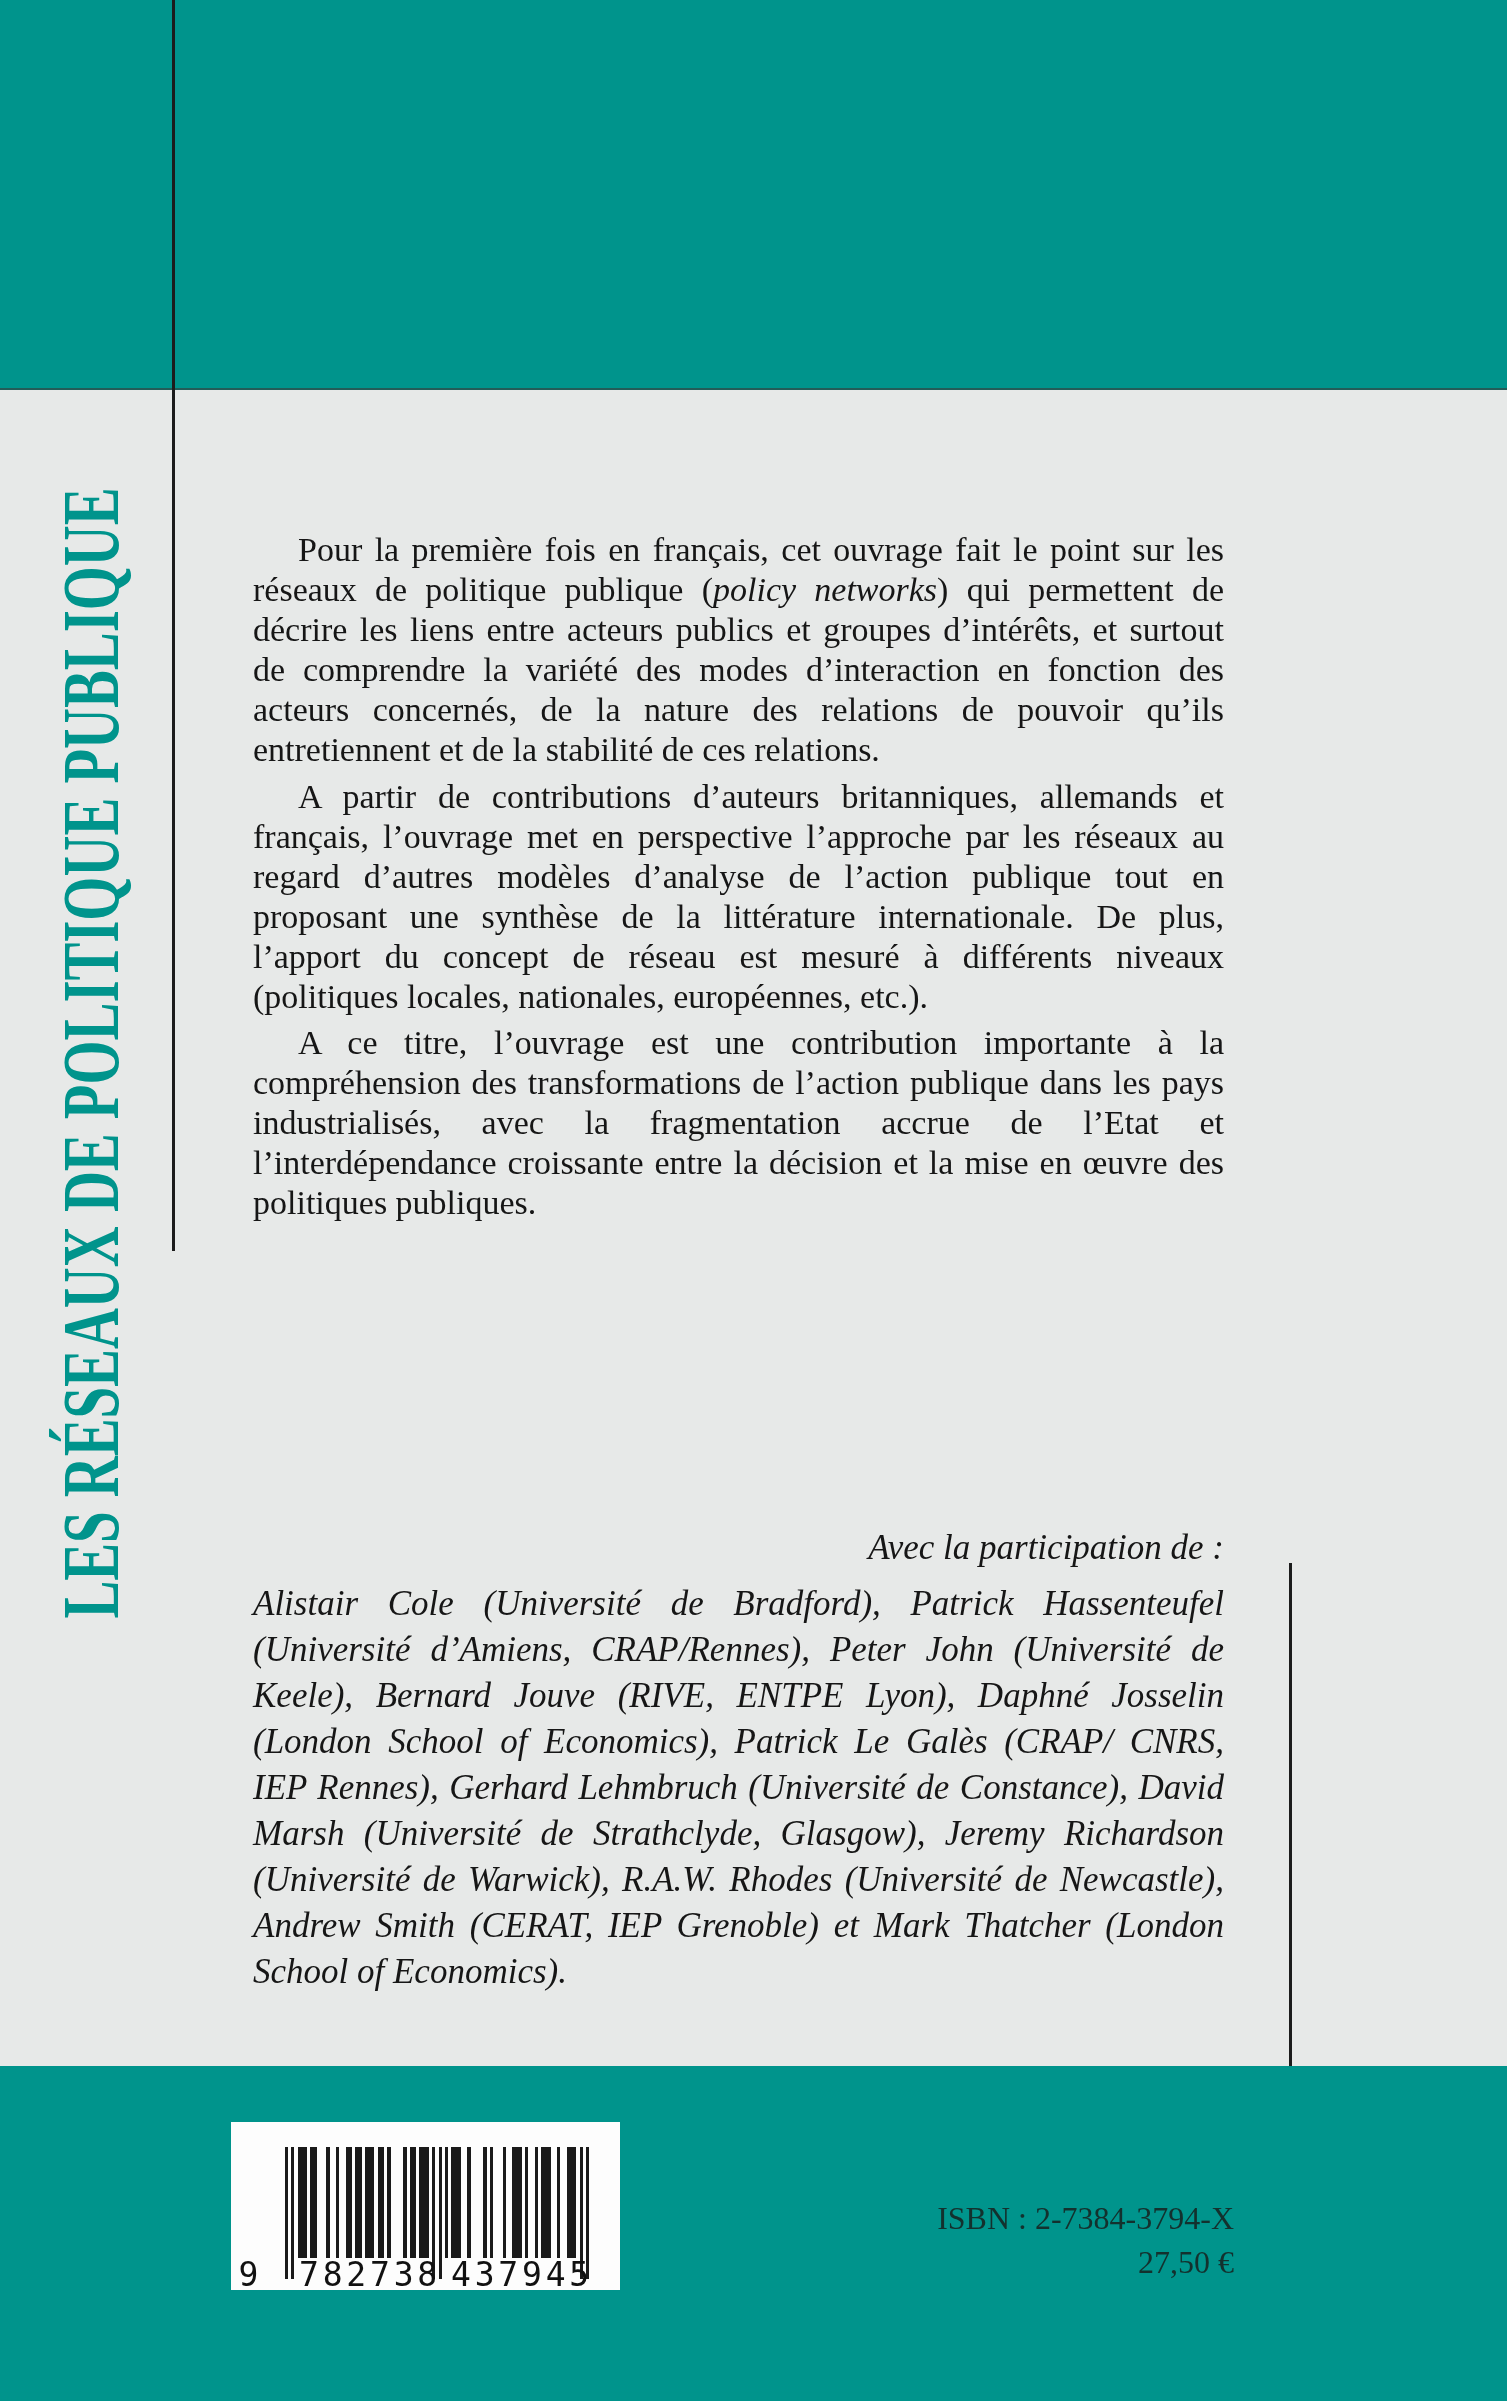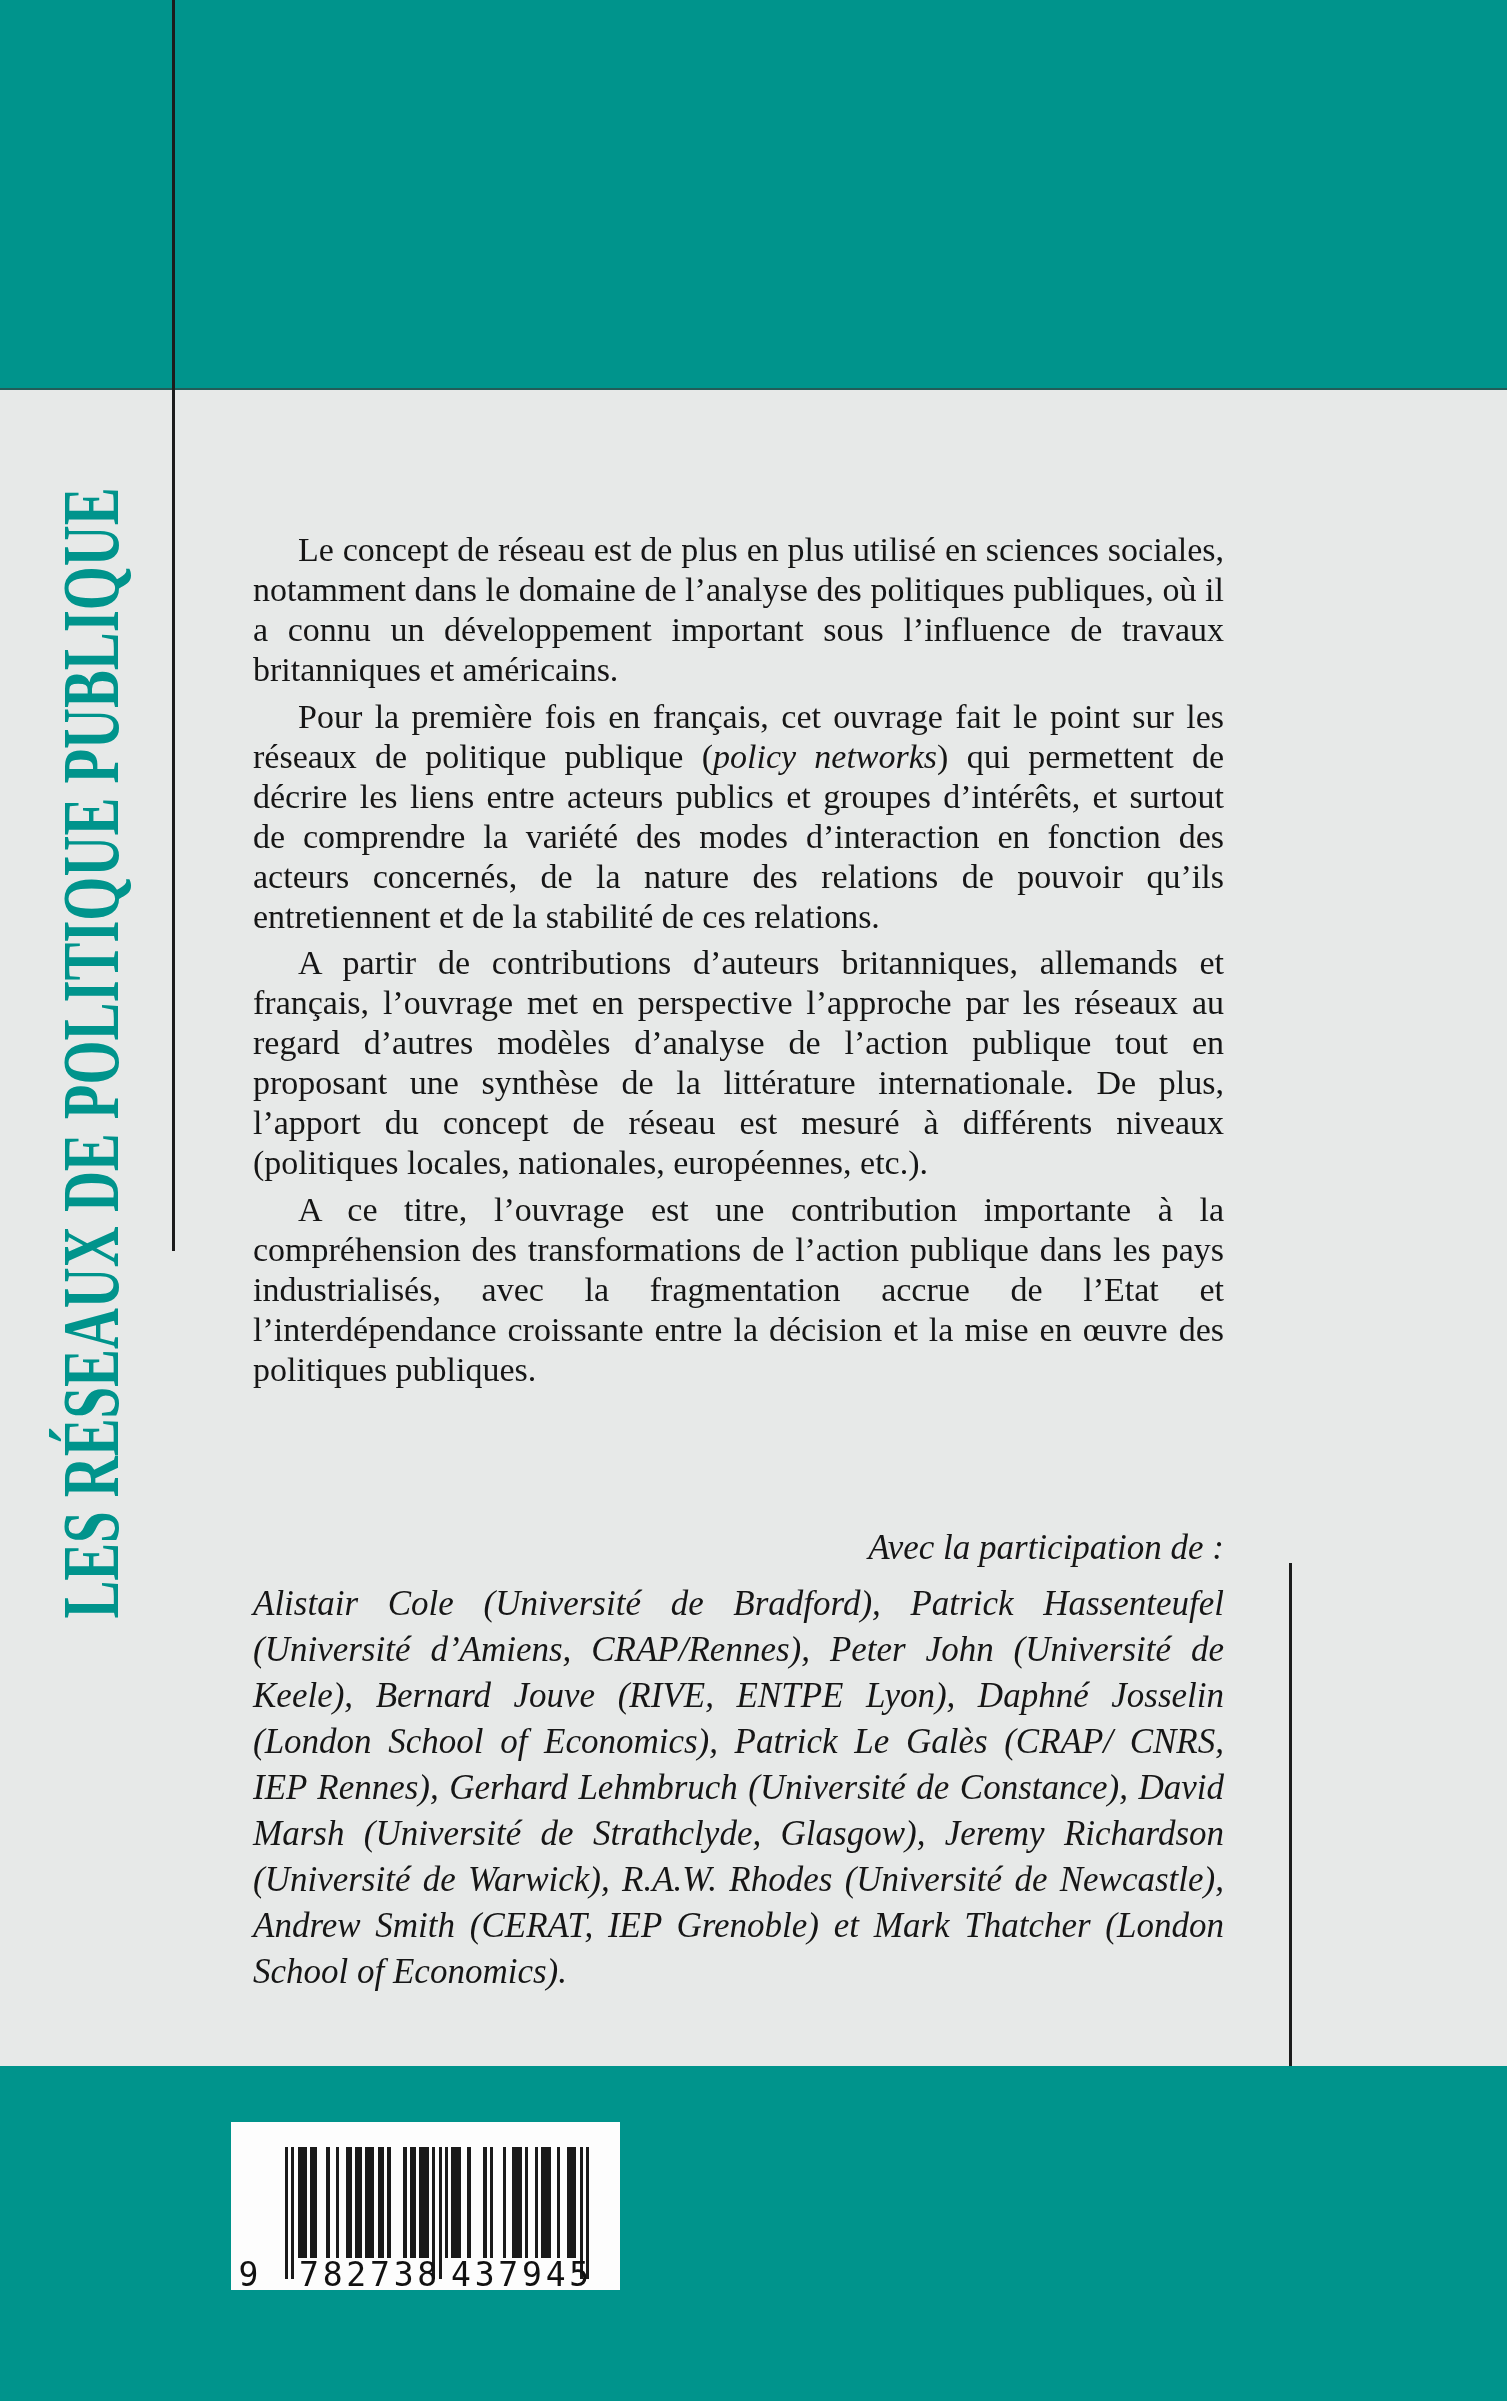--- a/index.html
+++ b/index.html
@@ -85,21 +85,20 @@
 <div class="cover">
 
   <div class="band-top" style="background: rgb(0, 148, 140);"></div>
 
   <div class="rule rule-left"></div>
   <div class="rule rule-right"></div>
 
   <div class="spine-title" style="color: rgb(0, 148, 140);">LES RÉSEAUX DE POLITIQUE PUBLIQUE</div>
 
   <div class="text-block" id="paragraphs">
-      <p><span>Le concept de réseau est de plus en plus utilisé en sciences sociales, notamment dans le domaine de l’analyse des politiques publiques, où il a connu un développement important sous l’influence de travaux britanniques et américains.</span></p>
       <p><span>Pour la première fois en français, cet ouvrage fait le point sur les réseaux de politique publique (</span><span class="it">policy networks</span><span>) qui permettent de décrire les liens entre acteurs publics et groupes d’intérêts, et surtout de comprendre la variété des modes d’interaction en fonction des acteurs concernés, de la nature des relations de pouvoir qu’ils entretiennent et de la stabilité de ces relations.</span></p>
       <p><span>A partir de contributions d’auteurs britanniques, allemands et français, l’ouvrage met en perspective l’approche par les réseaux au regard d’autres modèles d’analyse de l’action publique tout en proposant une synthèse de la littérature internationale. De plus, l’apport du concept de réseau est mesuré à différents niveaux (politiques locales, nationales, européennes, etc.).</span></p>
       <p><span>A ce titre, l’ouvrage est une contribution importante à la compréhension des transformations de l’action publique dans les pays industrialisés, avec la fragmentation accrue de l’Etat et l’interdépendance croissante entre la décision et la mise en œuvre des politiques publiques.</span></p>
     </div>
 
   <div class="participation">
     <p class="intro">Avec la participation de :</p>
     <p class="names">Alistair Cole (Université de Bradford), Patrick Hassenteufel (Université d’Amiens, CRAP/Rennes), Peter John (Université de Keele), Bernard Jouve (RIVE, ENTPE Lyon), Daphné Josselin (London School of Economics), Patrick Le Galès (CRAP/ CNRS, IEP Rennes), Gerhard Lehmbruch (Université de Constance), David Marsh (Université de Strathclyde, Glasgow), Jeremy Richardson (Université de Warwick), R.A.W. Rhodes (Université de Newcastle), Andrew Smith (CERAT, IEP Grenoble) et Mark Thatcher (London School of Economics).</p>
   </div>
 
@@ -155,15 +154,19 @@
           <rect x="302.6" y="0" width="3.4" height="118" fill="#1a1a1a"></rect>
           <rect x="306.0" y="0" width="3.4" height="118" fill="#1a1a1a"></rect>
           <rect x="312.8" y="0" width="3.4" height="140" fill="#1a1a1a"></rect>
           <rect x="319.6" y="0" width="3.4" height="140" fill="#1a1a1a"></rect>
         </svg></span>
     <span class="bc-digit bc-first">9</span>
     <span class="bc-digit bc-left">782738</span>
     <span class="bc-digit bc-right">437945</span>
   </div>
 
+  <div class="isbn-block">
+    <div>ISBN : 2-7384-3794-X</div>
+    <div>27,50 €</div>
+  </div>
 
 </div>
 
 
 </body></html>

